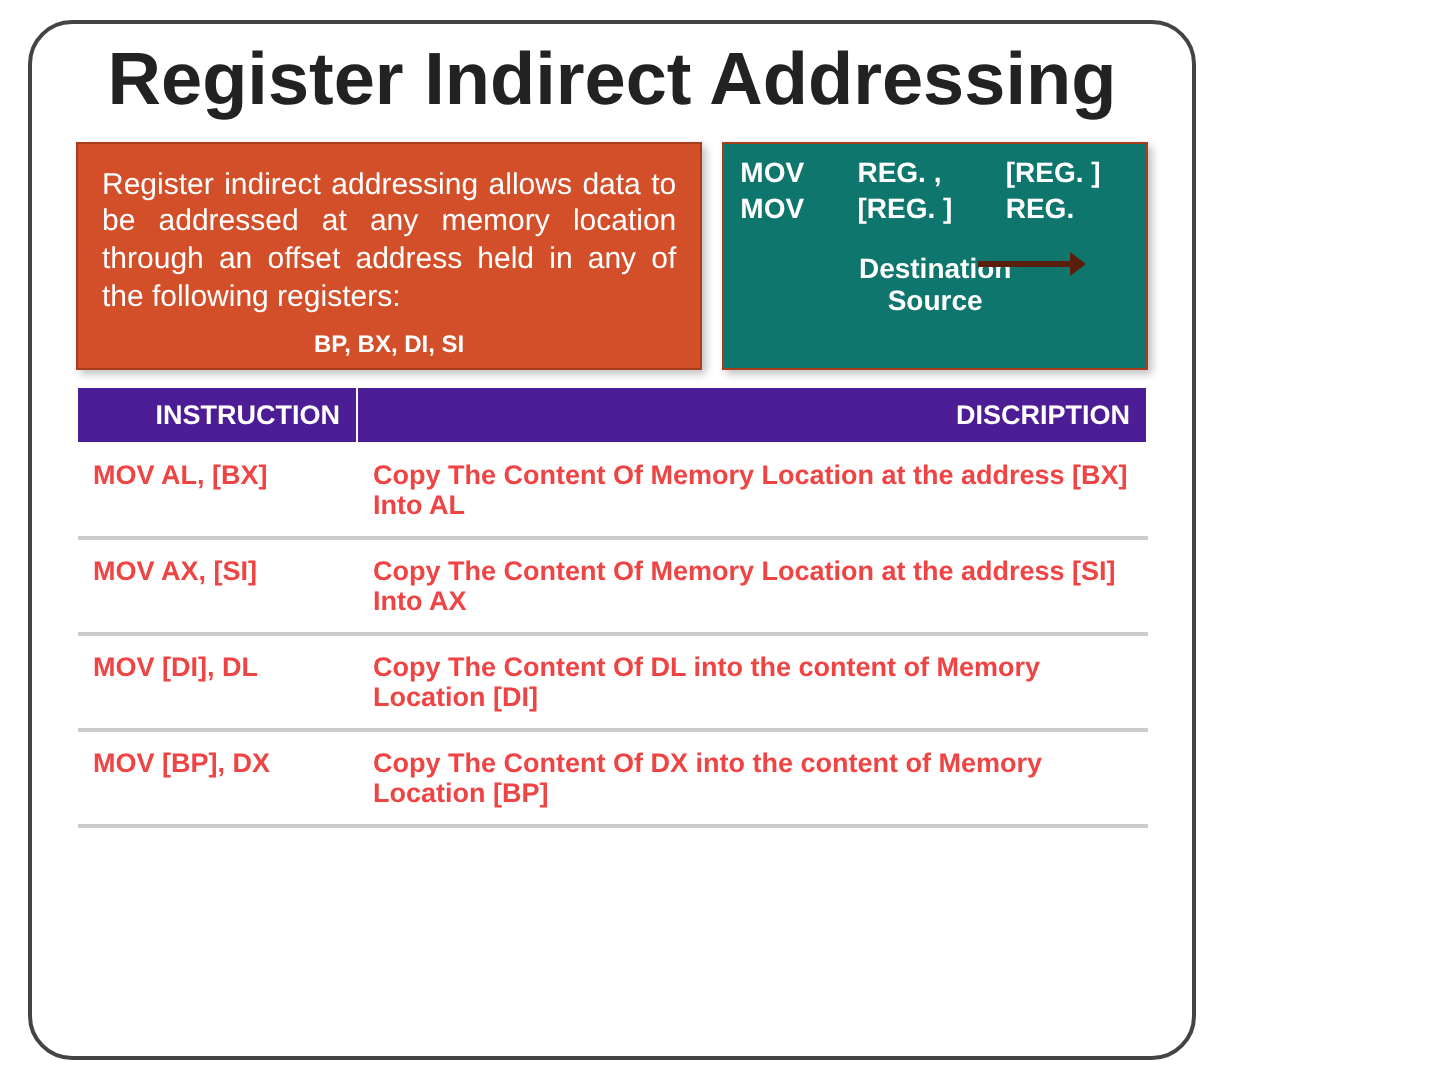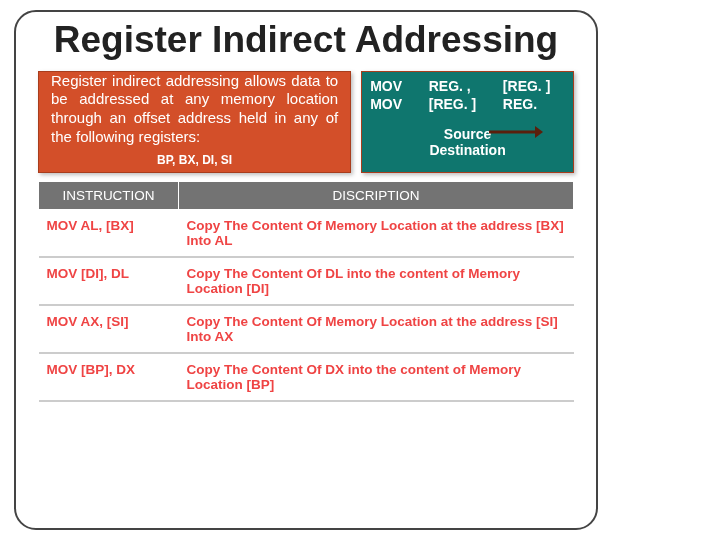--- a/index.html
+++ b/index.html
@@ -29,21 +29,21 @@
   }
   .top-row {
     display: flex;
     gap: 10px;
     margin: 4px 20px 0 20px;
   }
   .desc-box {
     flex: 1.4;
     background: #d34f29;
     color: #fff;
-    padding: 0 12px 4px 12px;
+    padding: 12px 12px 4px 12px;
     border: 1px solid #a83d1d;
     box-shadow: 2px 2px 4px rgba(0,0,0,.25);
     font-size: 15px;
     line-height: 1.25;
     text-align: justify;
   }
   .regs {
     color: #fff;
     font-weight: bold;
     text-align: center;
@@ -80,24 +80,24 @@
   }
   .arrow svg { display: block; }
 
   table.instr {
     border-collapse: collapse;
     width: calc(100% - 40px);
     margin: 8px 20px 0 20px;
     font-size: 13.5px;
   }
   table.instr th {
-    background: #737373;
+    background: #4c1d95;
     color: #fff;
-    text-align: center;
-    font-weight: normal;
+    text-align: right;
+    font-weight: bold;
     padding: 6px 8px;
     border: 1px solid #fff;
   }
   table.instr td {
     padding: 8px 8px;
     border-bottom: 2px solid #ccc;
     vertical-align: top;
     font-weight: bold;
     color: #ef4444;
   }
@@ -126,45 +126,45 @@
         <span>[REG. ]</span>
         <span>REG.</span>
       </div>
       <div class="sourcedest">
         <span class="arrow">
           <svg width="58" height="18" viewBox="0 0 58 18">
             <line x1="4" y1="9" x2="50" y2="9" stroke="#5a1f0c" stroke-width="3"></line>
             <polygon points="50,3 58,9 50,15" fill="#5a1f0c"></polygon>
           </svg>
         </span>
+        <div>Destination</div>
         <div>Source</div>
-        <div>Destination</div>
       </div>
     </div>
   </div>
 
   <table class="instr">
     <thead>
       <tr>
         <th>INSTRUCTION</th>
         <th>DISCRIPTION</th>
       </tr>
     </thead>
     <tbody>
       <tr>
         <td>MOV AL, [BX]</td>
         <td>Copy The Content Of Memory Location at the address [BX] Into AL</td>
       </tr>
       <tr>
+        <td>MOV AX, [SI]</td>
+        <td>Copy The Content Of Memory Location at the address [SI] Into AX</td>
+      </tr>
+      <tr>
         <td>MOV [DI], DL</td>
         <td>Copy The Content Of DL into the content of Memory Location [DI]</td>
-      </tr>
-      <tr>
-        <td>MOV AX, [SI]</td>
-        <td>Copy The Content Of Memory Location at the address [SI] Into AX</td>
       </tr>
       <tr>
         <td>MOV [BP], DX</td>
         <td>Copy The Content Of DX into the content of Memory Location [BP]</td>
       </tr>
     </tbody>
   </table>
 </div>
 
 </body></html>

